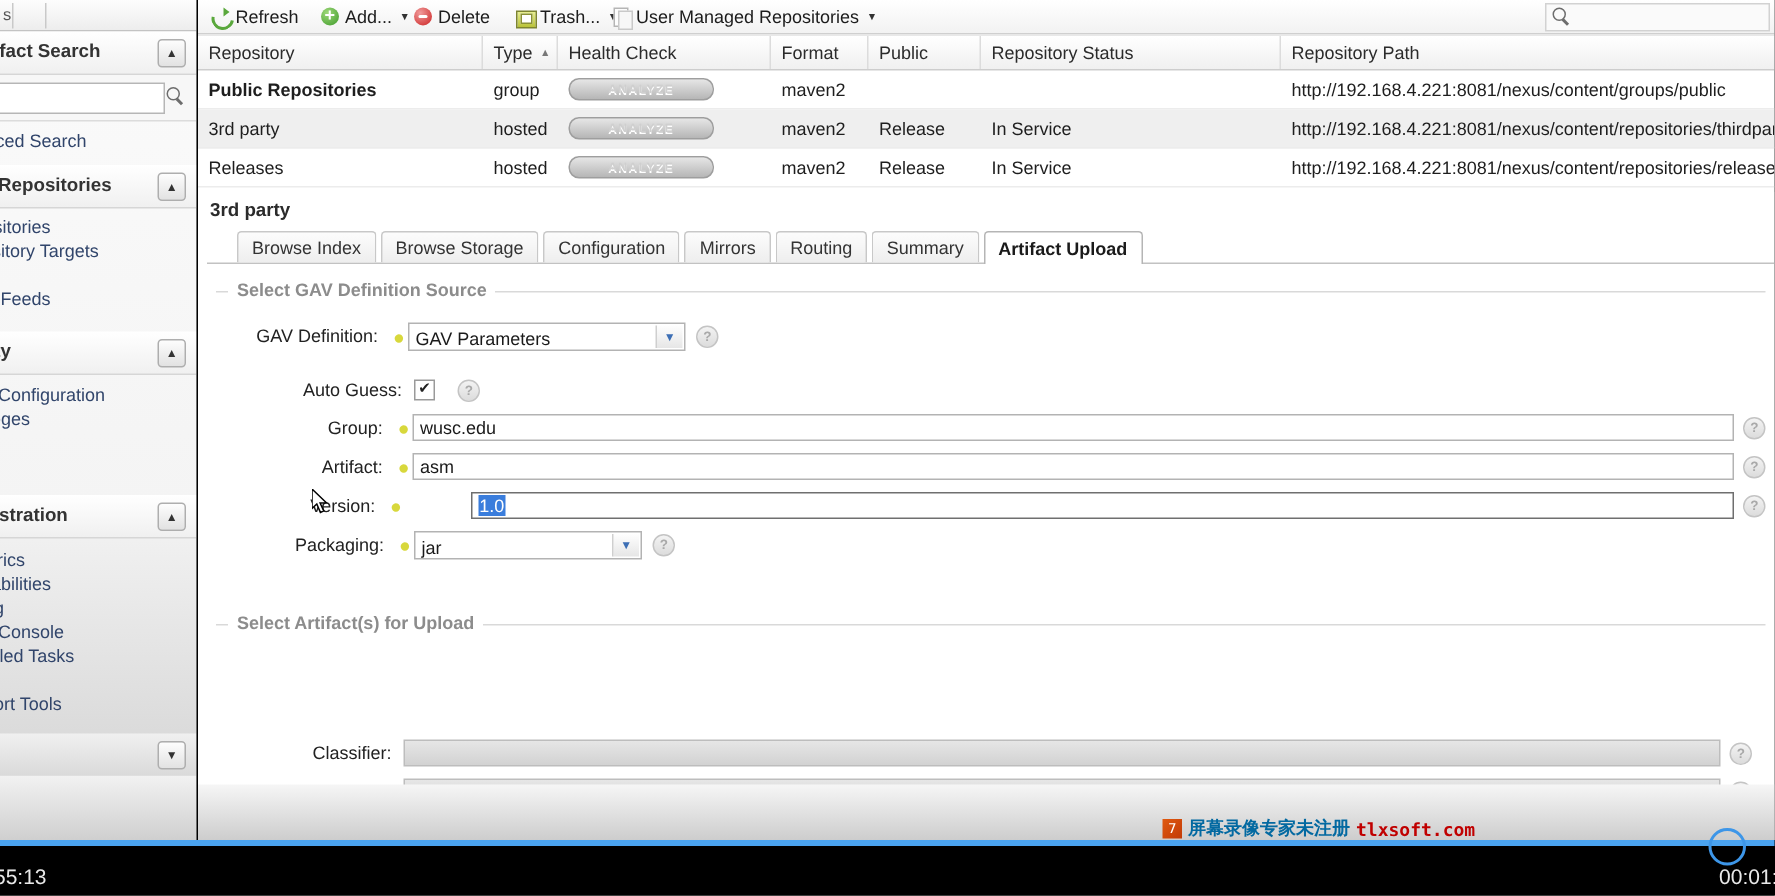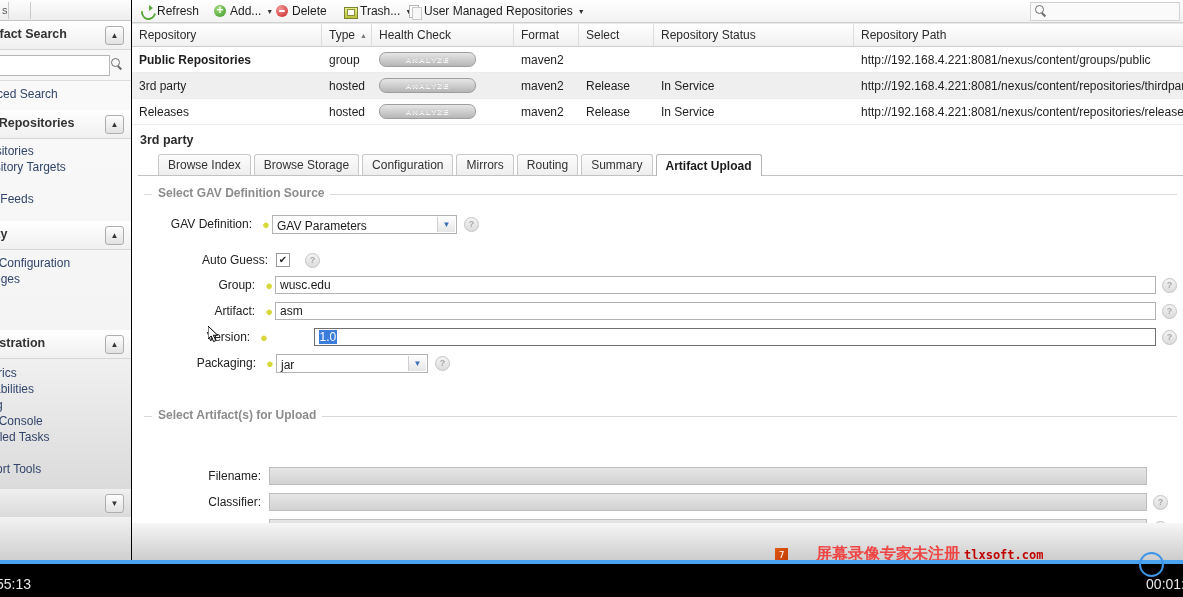--- a/index.html
+++ b/index.html
@@ -212,21 +212,21 @@
 
   
   .watermark{
     position:absolute;left:775px;top:544px;display:flex;align-items:center;gap:4px;z-index:30;
   }
   .wm-logo{
     width:13px;height:13px;background:linear-gradient(135deg,#e05a10,#c23a06);
     color:#fff;font-size:9px;display:flex;align-items:center;justify-content:center;
     font-family:"DejaVu Sans",sans-serif;
   }
-  .wm-cn{font-family:"DejaVu Sans",sans-serif;font-size:16px;font-weight:bold;color:#ef4444;white-space:nowrap;margin-left:24px;}
+  .wm-cn{font-family:"DejaVu Sans",sans-serif;font-size:12px;font-weight:bold;color:#0369a1;white-space:nowrap;}
   .wm-url{font-family:"DejaVu Sans Mono",monospace;font-size:12px;font-weight:bold;color:#c00000;white-space:nowrap;}
 
   
   .player{position:absolute;left:0;top:560px;width:1183px;height:37px;background:#000;}
   .pbar{position:absolute;left:0;top:0;width:1183px;height:4px;background:#4aa3f0;}
   .pknob{
     position:absolute;left:1139px;top:-8px;width:21px;height:21px;border:2px solid #3d96e8;
     border-radius:50%;background:transparent;
   }
   .ptime{position:absolute;top:16px;color:#e8e8e8;font-size:14px;font-family:"Liberation Sans",sans-serif;}
@@ -380,21 +380,21 @@
             <span>Type</span>
             <span class="sortasc">▲</span>
           </div>
         <div class="c c-health">
             <span>Health Check</span>
           </div>
         <div class="c c-format">
             <span>Format</span>
           </div>
         <div class="c c-policy">
-            <span>Select</span>
+            <span>Public</span>
           </div>
         <div class="c c-status">
             <span>Repository Status</span>
           </div>
         <div class="c c-path" style="border-right:none">
             <span>Repository Path</span>
           </div>
       </div>
 
       <div class="grid-row">
@@ -511,24 +511,20 @@
             <span class="arrow">▼</span>
           </div>
           <div class="helpico" style="margin-left:7px">?</div>
         </div>
       </div>
 
       <div class="fieldset" style="top:288px;height:130px;">
         <div class="fs-legend">Select Artifact(s) for Upload</div>
 
 
-        <div class="row" style="top:48px">
-          <div class="lab" style="width:125px">Filename:</div>
-          <div class="inp ro" style="width:878px"></div>
-        </div>
         <div class="row" style="top:74px">
           <div class="lab" style="width:125px">Classifier:</div>
           <div class="inp ro" style="width:878px"></div>
           <div class="helpico" style="margin-left:6px">?</div>
         </div>
         <div class="row" style="top:100px">
           <div class="lab" style="width:125px">Extension:</div>
           <div class="inp ro" style="width:878px"></div>
           <div class="helpico" style="margin-left:6px">?</div>
         </div>

